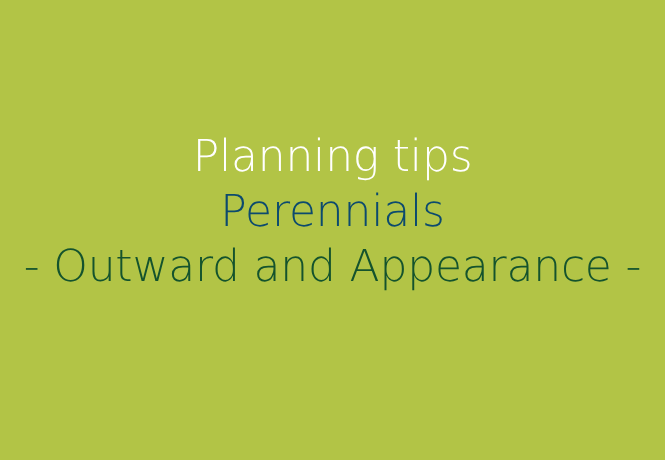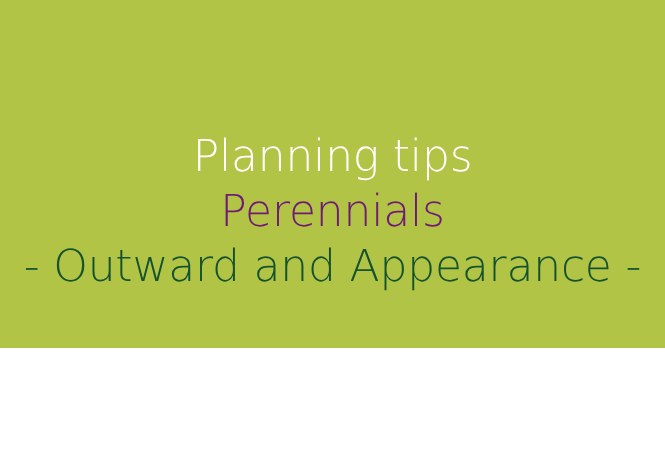--- a/index.html
+++ b/index.html
@@ -12,21 +12,21 @@
     height: 460px;
     overflow: hidden;
     font-family: "DejaVu Sans", sans-serif;
     -webkit-font-smoothing: antialiased;
   }
 
   #banner-card {
     position: relative;
     box-sizing: border-box;
     width: 665px;
-    height: 348px;
+    height: 460px;
     background: #b2c446;
     display: flex;
     flex-direction: column;
     align-items: center;
     justify-content: flex-start;
   }
 
   #title-block {
     position: absolute;
     left: 0;
@@ -56,19 +56,19 @@
 </style>
 </head>
 <body>
 
 <div id="banner-card" style="background: rgb(178, 196, 70);">
 
   <div id="title-block">
 
     <span class="title-line line-1" style="color: rgb(255, 255, 255);">Planning tips</span>
 
-    <span class="title-line line-2" style="color: #701a75;">Perennials</span>
+    <span class="title-line line-2" style="color: #0c4a6e;">Perennials</span>
 
     <span class="title-line line-3" style="color: #14532d;">- Outward and Appearance -</span>
 
   </div>
 
 </div>
 
 </body></html>

